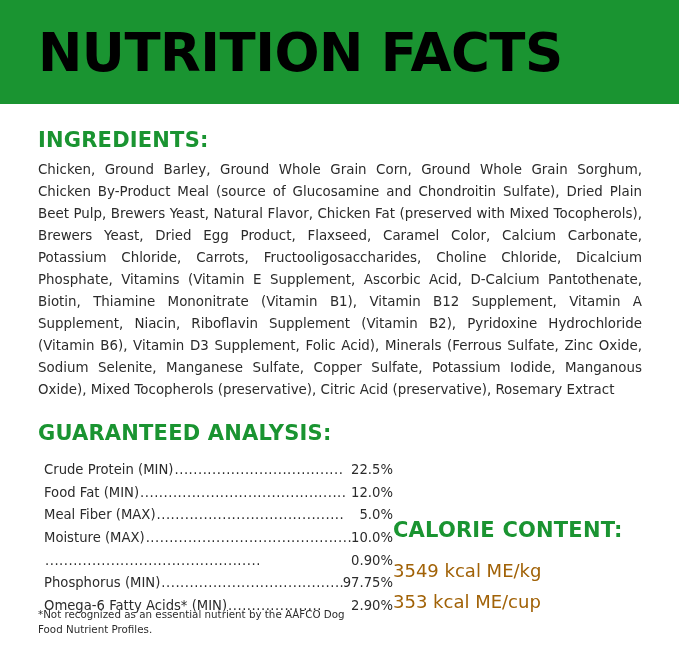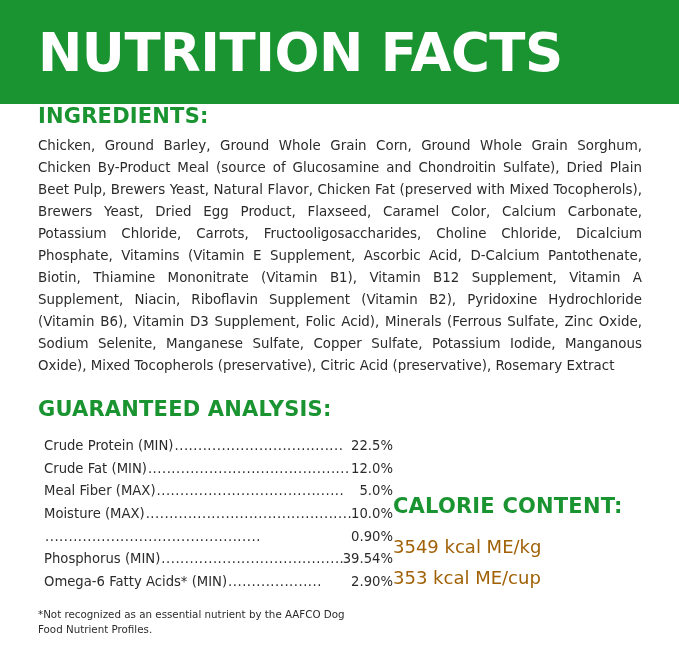--- a/index.html
+++ b/index.html
@@ -21,39 +21,40 @@
   }
   .header-band {
     background: #1a9431;
     height: 104px;
     display: flex;
     align-items: center;
     padding-left: 38px;
     box-sizing: border-box;
   }
   .header-title {
-    color: #ffffff;
+    color: #000000;
     font-size: 53px;
     font-weight: bold;
     letter-spacing: -0.5px;
     line-height: 1;
     font-family: "DejaVu Sans", "Liberation Sans", sans-serif;
   }
   .content {
     padding: 0 38px;
     box-sizing: border-box;
   }
   .section-heading {
     color: #1a9431;
     font-size: 21px;
     font-weight: bold;
     letter-spacing: 0.2px;
     margin: 0;
   }
   #ingredients-heading {
+    padding-top: 24px;
   }
   .ingredients-body {
     margin-top: 7px;
     font-size: 13.4px;
     line-height: 1.64;
     color: #2b2b2b;
     text-align: justify;
     text-justify: inter-word;
     width: 604px;
   }
@@ -135,42 +136,42 @@
 
       <div class="col-left">
         <h2 class="section-heading">GUARANTEED ANALYSIS:</h2>
         <ul class="analysis-list">
           <li class="analysis-row">
             <span class="analysis-label">Crude Protein (MIN)</span>
             <span class="analysis-dots">....................................</span>
             <span class="analysis-value">22.5%</span>
           </li>
           <li class="analysis-row">
-            <span class="analysis-label">Crude Fat (MIN)</span>
+            <span class="analysis-label">Food Fat (MIN)</span>
             <span class="analysis-dots">............................................</span>
             <span class="analysis-value">12.0%</span>
           </li>
           <li class="analysis-row">
             <span class="analysis-label">Meal Fiber (MAX)</span>
             <span class="analysis-dots">........................................</span>
             <span class="analysis-value">5.0%</span>
           </li>
           <li class="analysis-row">
             <span class="analysis-label">Moisture (MAX)</span>
             <span class="analysis-dots">............................................</span>
             <span class="analysis-value">10.0%</span>
           </li>
           <li class="analysis-row">
             <span class="analysis-dots">..............................................</span>
             <span class="analysis-value">0.90%</span>
           </li>
           <li class="analysis-row">
             <span class="analysis-label">Phosphorus (MIN)</span>
             <span class="analysis-dots">..........................................</span>
-            <span class="analysis-value">39.54%</span>
+            <span class="analysis-value">97.75%</span>
           </li>
           <li class="analysis-row">
             <span class="analysis-label">Omega-6 Fatty Acids* (MIN)</span>
             <span class="analysis-dots">....................</span>
             <span class="analysis-value">2.90%</span>
           </li>
 
         </ul>
       </div>
 

